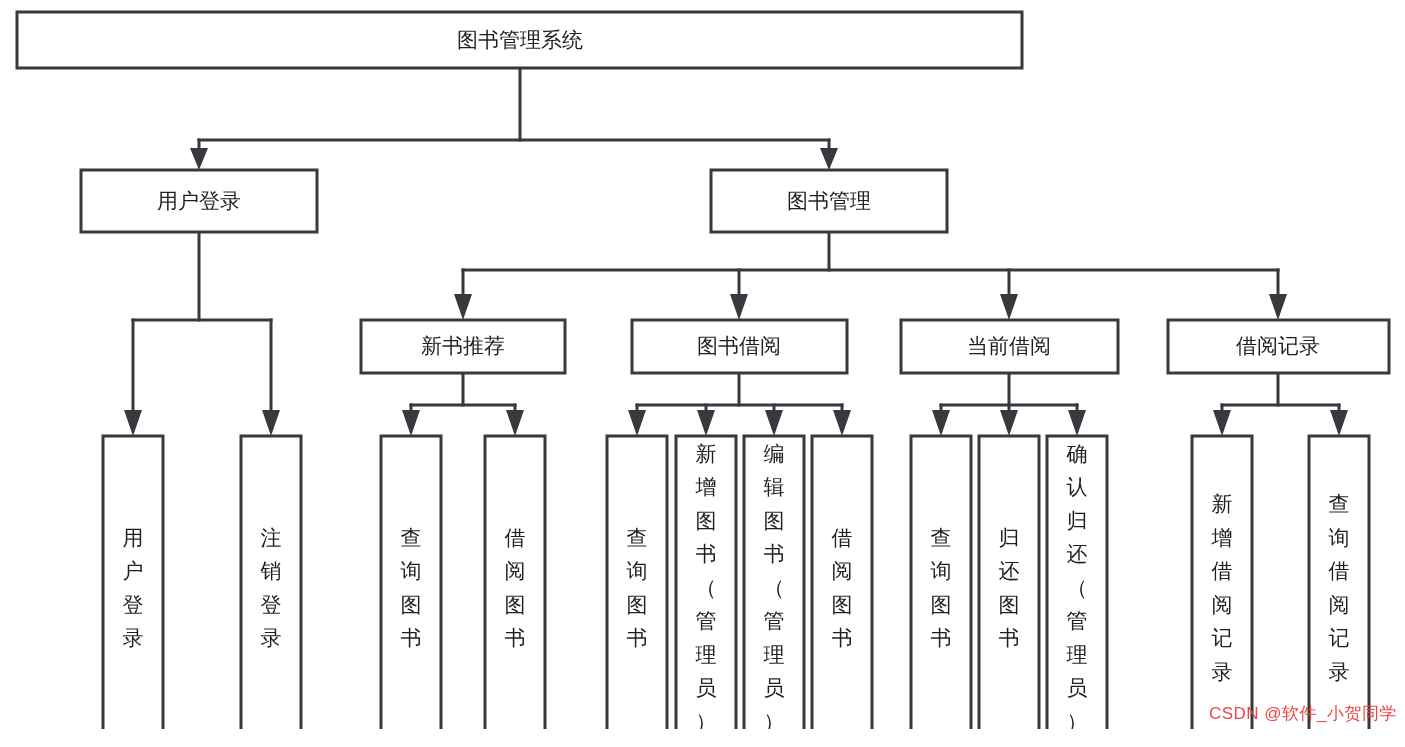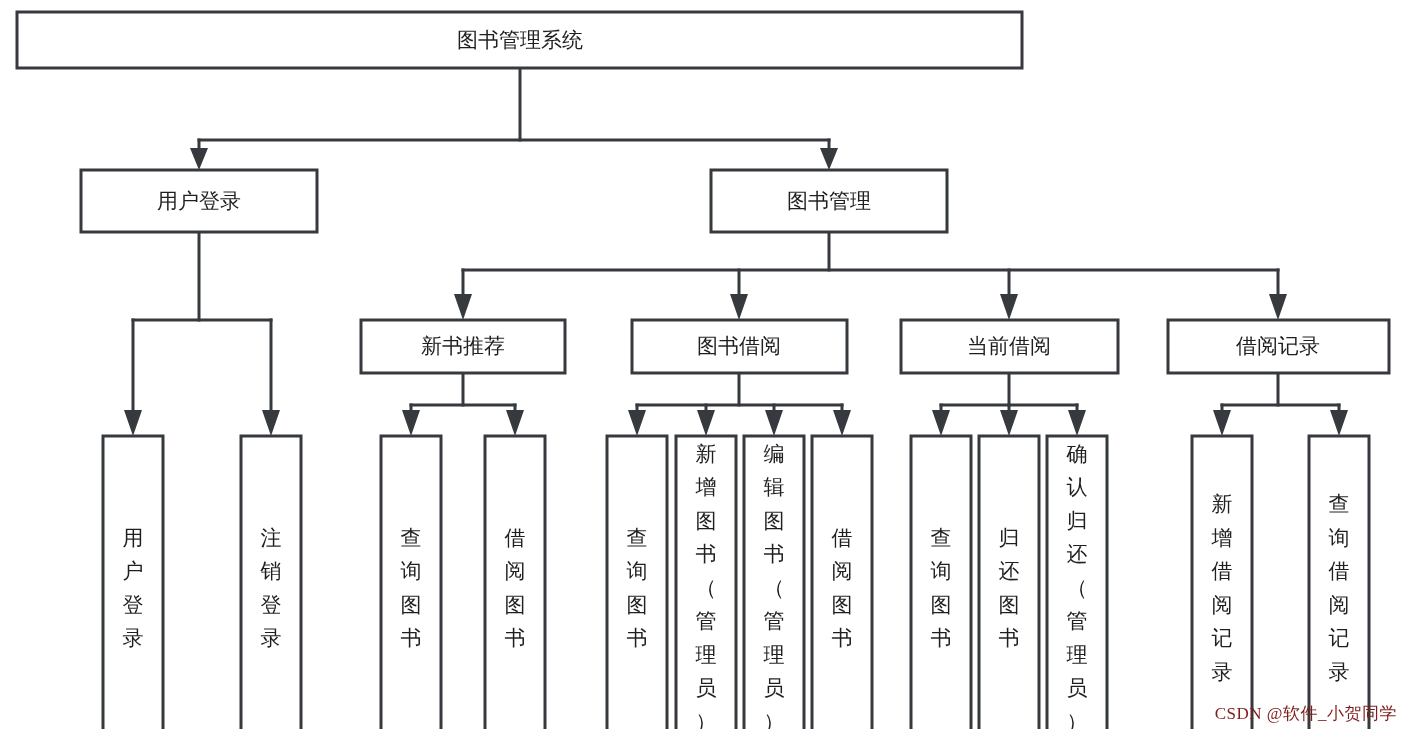--- a/index.html
+++ b/index.html
@@ -50,23 +50,23 @@
     stroke-linecap: square;
   }
   .arrow-head {
     fill: #36393d;
     stroke: none;
   }
   .watermark {
     position: absolute;
     right: 8px;
     bottom: 4px;
-    font-family: Liberation Serif, serif;
+    font-family: Liberation Sans, sans-serif;
     font-size: 17px;
-    color: #7f1d1d;
+    color: #ef4444;
     letter-spacing: 0.5px;
     white-space: nowrap;
     user-select: none;
   }
 </style>
 </head>
 <body>
 
 <div id="diagram-root">
 

